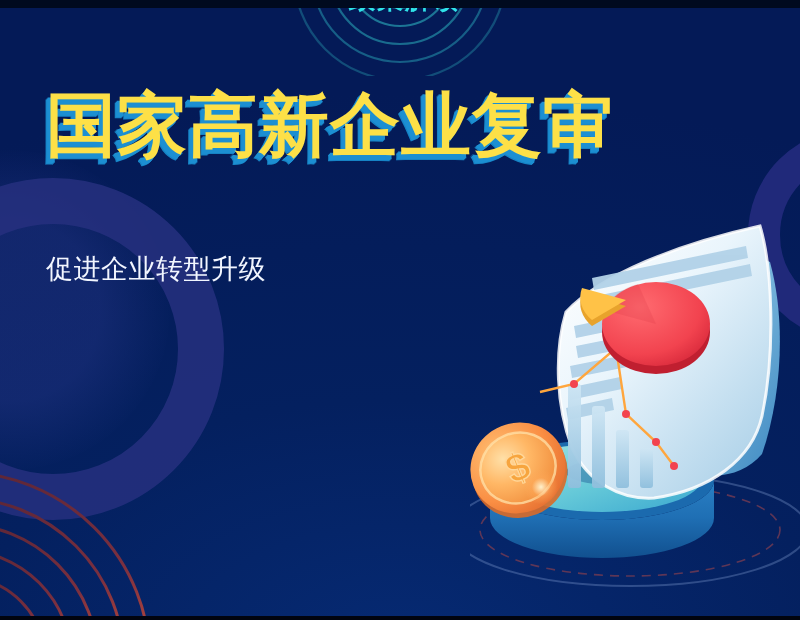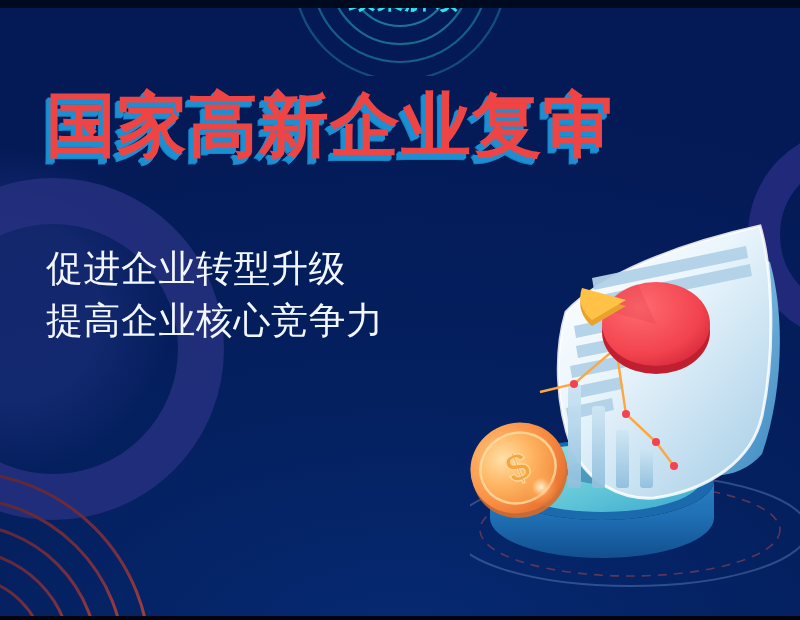--- a/index.html
+++ b/index.html
@@ -100,36 +100,36 @@
 
   
   .headline {
     position: absolute;
     left: 46px; top: 82px;
     z-index: 12;
     font-size: 70px;
     line-height: 86px;
     font-weight: bold;
     letter-spacing: 1px;
-    color: #ef4444;
+    color: #fde047;
     text-shadow:
       -3px 4px 0 #1c8fd2,
       -4px 5px 0 #1c8fd2,
       -5px 6px 0 #1682c4;
     white-space: nowrap;
   }
 
   
   .sub-list {
     position: absolute;
     left: 46px; top: 243px;
     z-index: 12;
   }
   .sub-line {
-    font-size: 37px;
+    font-size: 27px;
     line-height: 52px;
     color: #f2f6ff;
     letter-spacing: .5px;
     white-space: nowrap;
     font-weight: 400;
   }
 
   
   .illus {
     position: absolute;
@@ -316,16 +316,15 @@
 
   <div class="top-clip-text">政策解读</div>
 
   <div class="top-band"></div>
   <div class="bottom-band"></div>
 
   <div class="headline">国家高新企业复审</div>
 
   <div class="sub-list">
     <div class="sub-line">促进企业转型升级</div>
-    <div class="sub-line">提高企业核心竞争力</div>
   </div>
 
 </div>
 
 </body></html>

